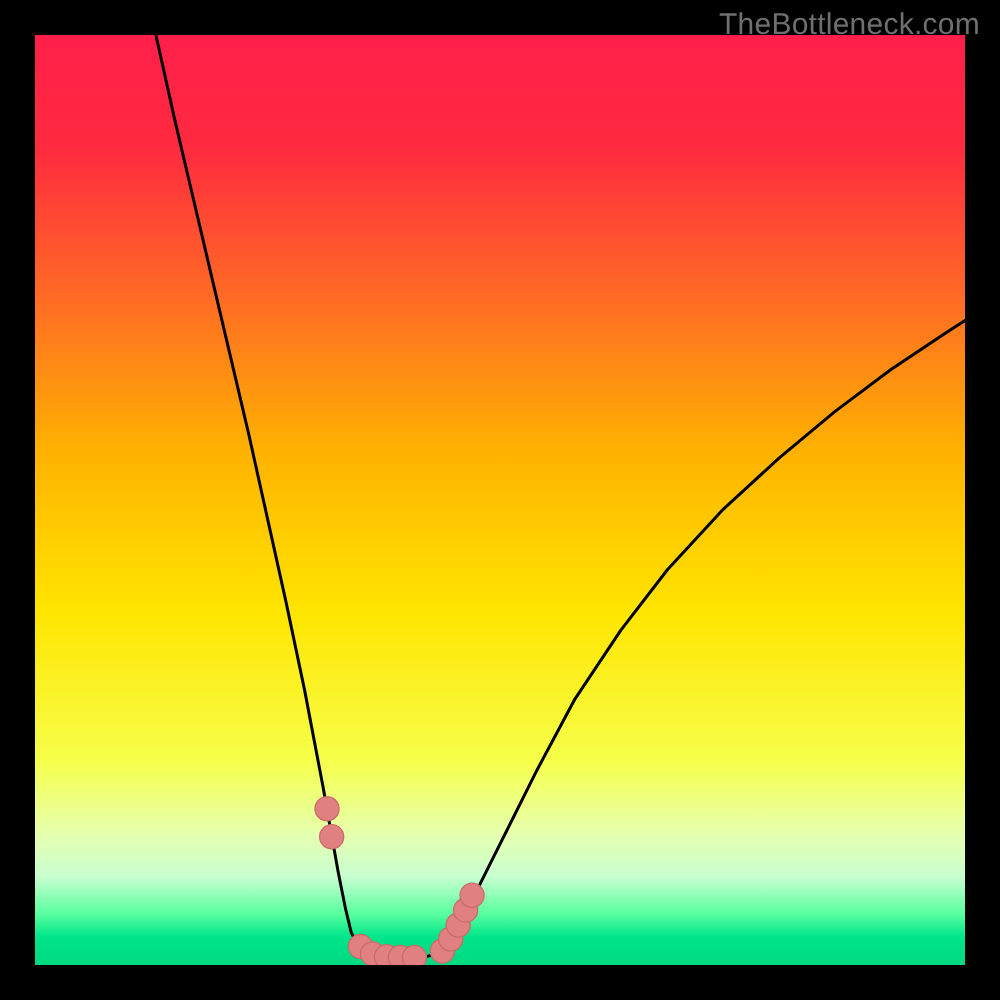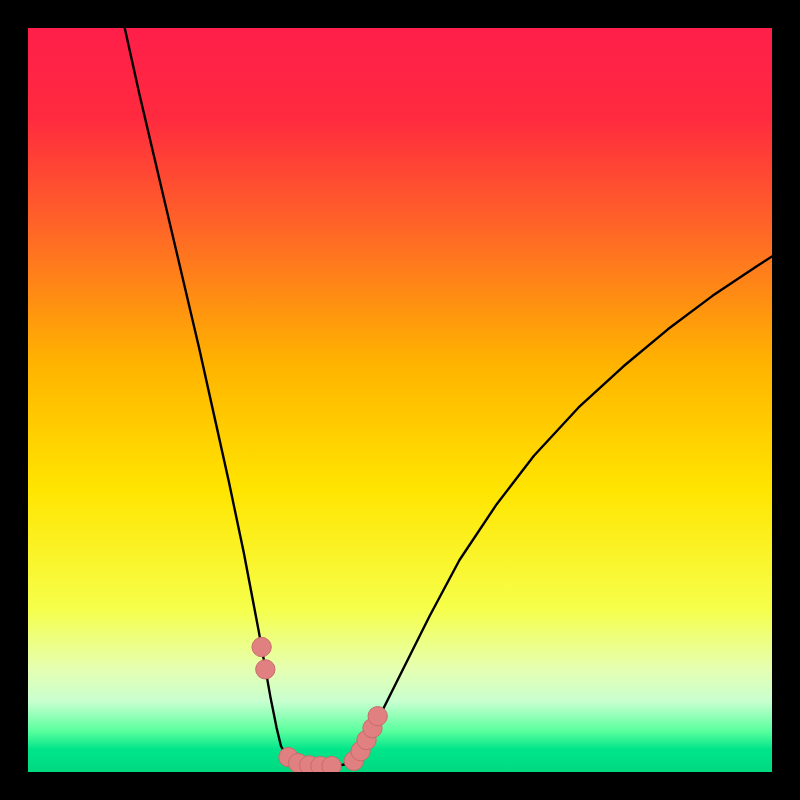--- a/index.html
+++ b/index.html
@@ -68,13 +68,14 @@
         <circle cx="281.23" cy="737.30" r="9.67" fill="#e08080" stroke="#c96b6b" stroke-width="1"></circle>
         <circle cx="292.39" cy="738.05" r="9.67" fill="#e08080" stroke="#c96b6b" stroke-width="1"></circle>
         <circle cx="303.55" cy="738.05" r="9.67" fill="#e08080" stroke="#c96b6b" stroke-width="1"></circle>
         <circle cx="325.87" cy="732.84" r="9.67" fill="#e08080" stroke="#c96b6b" stroke-width="1"></circle>
         <circle cx="332.57" cy="723.17" r="9.67" fill="#e08080" stroke="#c96b6b" stroke-width="1"></circle>
         <circle cx="338.52" cy="712.01" r="9.67" fill="#e08080" stroke="#c96b6b" stroke-width="1"></circle>
         <circle cx="344.47" cy="700.10" r="9.67" fill="#e08080" stroke="#c96b6b" stroke-width="1"></circle>
         <circle cx="349.68" cy="688.20" r="9.67" fill="#e08080" stroke="#c96b6b" stroke-width="1"></circle>
       </svg>
   </div>
+  <div class="watermark">TheBottleneck.com</div>
 </div>
 
 </body></html>

